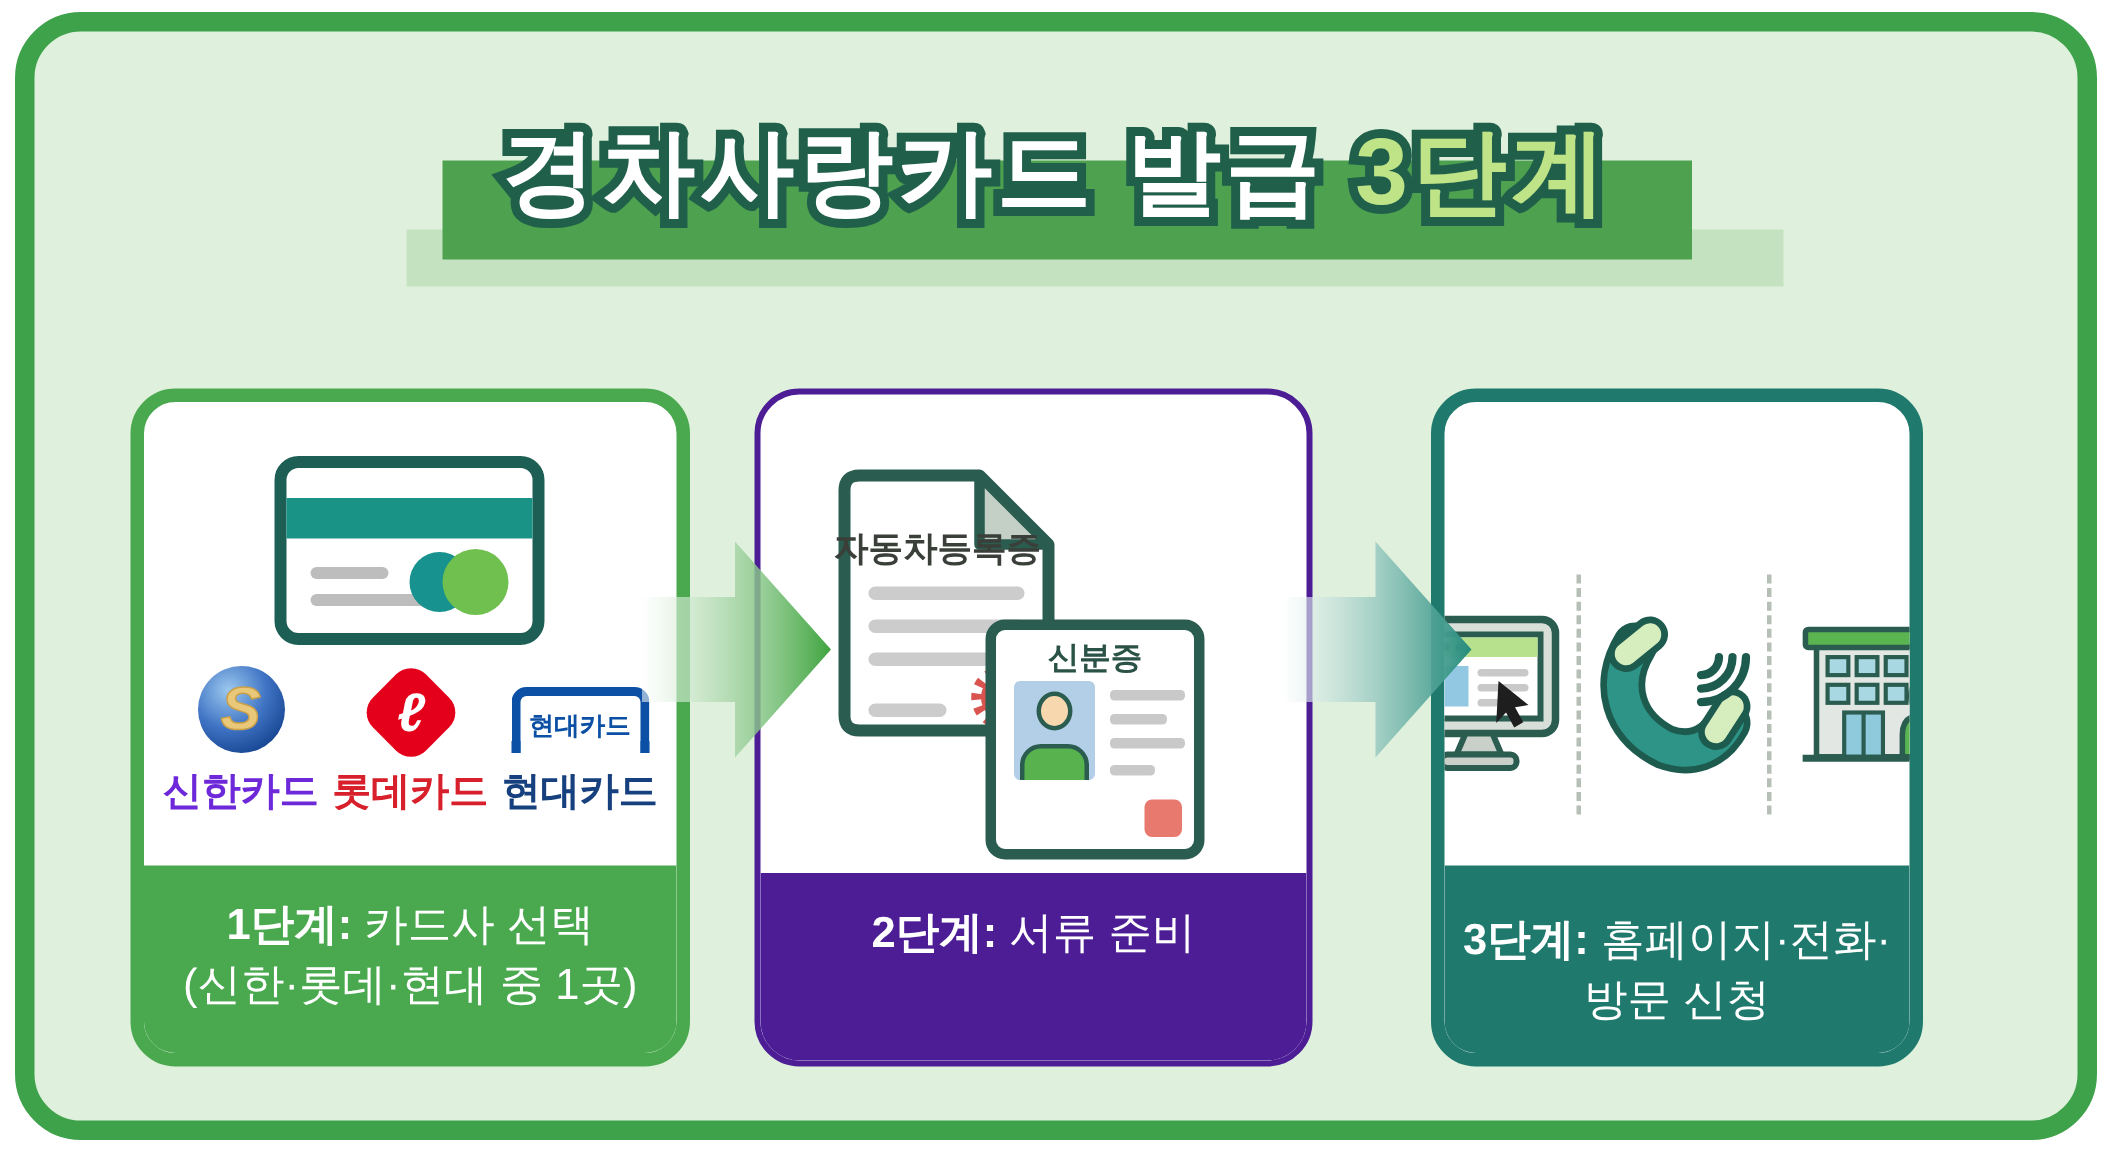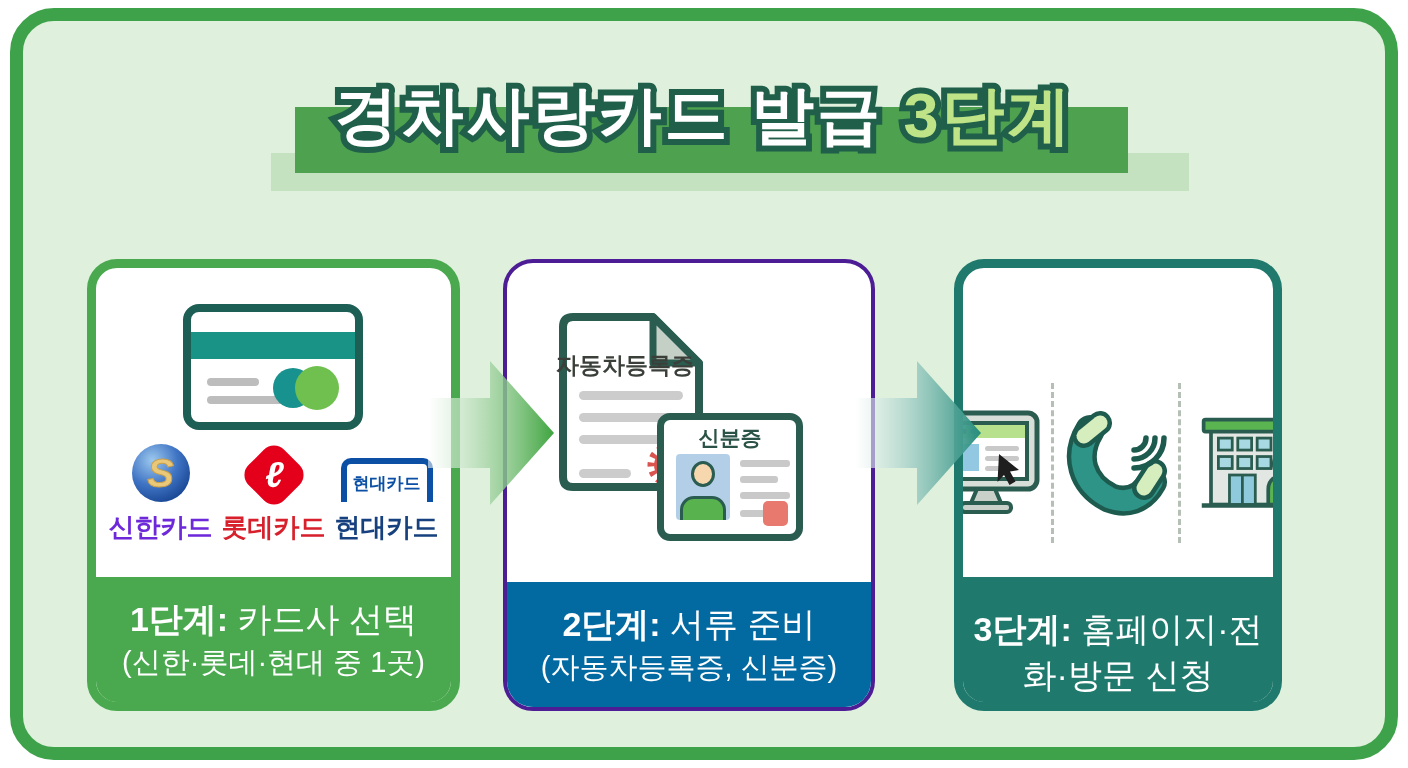--- a/index.html
+++ b/index.html
@@ -22,23 +22,23 @@
   
   .card { position:absolute; top:238px; height:452px; background:#fff;
           border-radius:30px; overflow:hidden; }
   .card1 { left:64px;  width:373px; border:9px solid #4aa94f; }
   .card2 { left:480px; width:372px; border:4px solid #4c1d95; }
   .card3 { left:931px; width:328px; border:9px solid #1f7a6d; }
 
   .card-footer { position:absolute; left:0; right:0; bottom:0; height:125px;
                  color:#fff; text-align:center; }
   .f1 { background:#4aa94f; padding-top:20px; }
-  .f2 { background:#0369a1; padding-top:20px; }
+  .f2 { background:#4c1d95; padding-top:20px; }
   .f3 { background:#1f7a6d; padding-top:30px; }
-  .f-line1 { font-size:34px; }
+  .f-line1 { font-size:29px; }
   .f-line1 strong { font-weight:bold; }
   .f-line1 span { font-weight:normal; }
   .f-line2 { font-size:29px; margin-top:0; font-weight:normal; }
 
   
   .credit-card { position:absolute; left:87px; top:36px; width:180px; height:126px;
                  background:#fff; border:8px solid #1e5f55; border-radius:16px; }
   .cc-stripe { position:absolute; left:0; right:0; top:20px; height:27px; background:#1a9387; }
   .cc-line { position:absolute; background:#bdbdbd; border-radius:4px; height:8px; }
   .cc-line1 { left:16px; top:66px; width:52px; }
@@ -68,21 +68,21 @@
   .hyundai-frame { width:92px; height:44px; border:6px solid #0b50a4; border-bottom:0;
      border-radius:10px 10px 0 0; display:flex; align-items:center; justify-content:center;
      margin-top:14px; position:relative; }
   .hyundai-frame::before, .hyundai-frame::after { content:""; position:absolute; bottom:0;
      width:6px; height:8px; background:#0b50a4; }
   .hyundai-frame::before { left:-6px; } .hyundai-frame::after { right:-6px; }
   .hyundai-frame span { color:#0b50a4; font-size:17px; font-weight:bold; }
 
   
   .doc-svg { position:absolute; left:44px; top:44px; width:160px; height:190px; }
-  .idcard { position:absolute; left:150px; top:150px; width:146px; height:128px;
+  .idcard { position:absolute; left:150px; top:150px; width:146px; height:160px;
             background:#fff; border:7px solid #2a5c50; border-radius:13px; z-index:2; }
   .idcard-title { text-align:center; font-size:21px; font-weight:bold; color:#2b5246; margin-top:4px; }
   .photo { position:absolute; left:12px; top:34px; width:54px; height:66px;
            background:#b3cfe8; border-radius:4px; overflow:hidden; }
   .head { position:absolute; left:50%; top:7px; transform:translateX(-50%);
           width:24px; height:26px; background:#f7d7ae; border:3px solid #2a5c50; border-radius:50%; }
   .shoulders { position:absolute; left:50%; bottom:-4px; transform:translateX(-50%);
           width:46px; height:28px; background:#58b34e; border:3px solid #2a5c50;
           border-radius:14px 14px 0 0; }
   .id-line { position:absolute; left:76px; height:7px; background:#c9c9c9; border-radius:3px; }
@@ -166,21 +166,20 @@
           <div class="shoulders"></div>
         </div>
         <div class="id-line id-l1"></div>
         <div class="id-line id-l2"></div>
         <div class="id-line id-l3"></div>
         <div class="id-line id-l4"></div>
         <div class="id-stamp"></div>
       </div>
       <footer class="card-footer f2">
         <div class="f-line1"><strong>2단계:</strong><span> 서류 준비</span></div>
-        <div class="f-line2">(자동차등록증, 신분증)</div>
       </footer>
     </section>
 
     <section class="card card3">
       <div class="channels">
         <div class="channel">
           <svg width="116" height="110" viewBox="0 0 116 110">
             <rect x="6" y="5" width="102" height="76" rx="9" fill="#d8ded8" stroke="#2a5c50" stroke-width="5"></rect>
             <rect x="16" y="15" width="82" height="56" fill="#ffffff" stroke="#2a5c50" stroke-width="4"></rect>
             <rect x="18" y="17" width="78" height="13" fill="#b7e18c"></rect>

